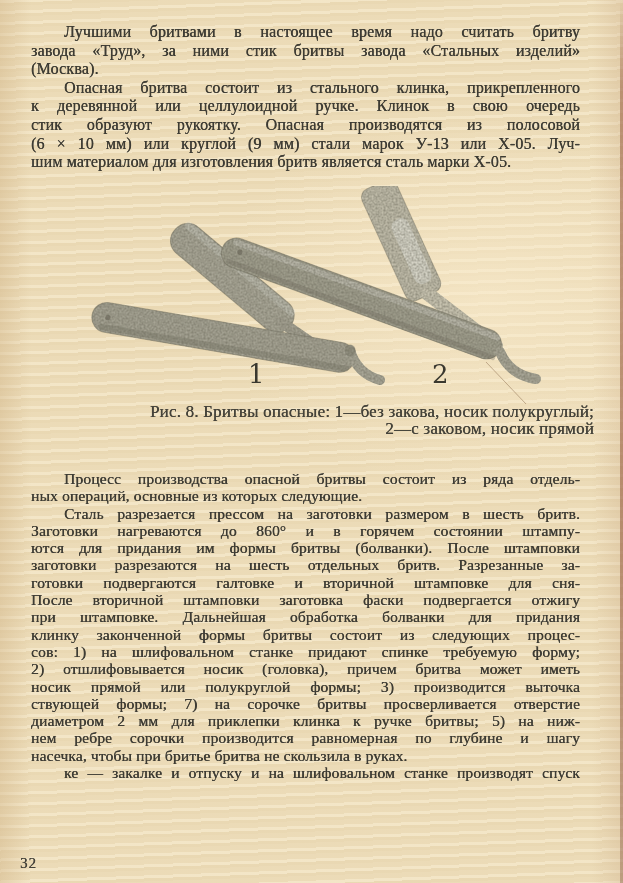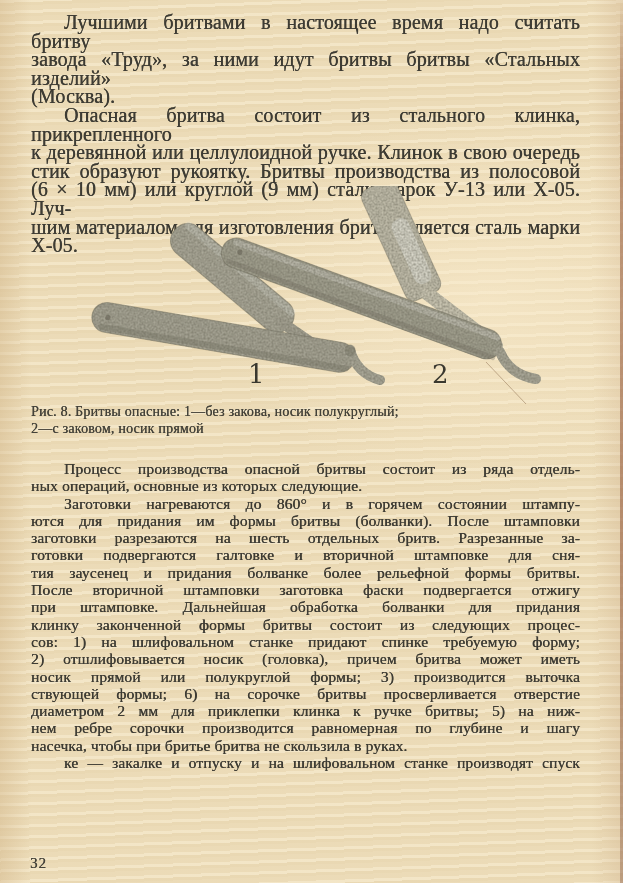--- a/index.html
+++ b/index.html
@@ -15,52 +15,52 @@
   }
   .edge-right{
     position:absolute;top:0;right:0;width:3px;height:883px;
     background:linear-gradient(180deg, rgba(146,86,58,0) 0%, rgba(146,86,58,0.5) 10%, rgba(146,86,58,0.55) 60%, rgba(120,70,50,0.35) 100%);
   }
   .tblock{
     position:absolute;left:31px;width:549px;
     letter-spacing:0.15px;
     text-shadow:0.3px 0 0 currentColor;
   }
-  .upper{top:13px;font-size:20px;line-height:18.6px;}
-  .lower{top:460px;font-size:15.5px;line-height:17.3px;}
+  .upper{top:23px;font-size:16px;line-height:18.6px;}
+  .lower{top:470px;font-size:15.5px;line-height:17.3px;}
   .para .line{text-align:justify;text-align-last:justify;white-space:normal;}
   .para .line.last{text-align-last:left;}
   .para .line:first-child{text-indent:33px;}
   .caption{
-    position:absolute;left:31px;top:403px;width:549px;
-    font-size:14px;line-height:17px;text-align:left;
+    position:absolute;left:45px;top:403px;width:549px;
+    font-size:17px;line-height:17px;text-align:right;
     color:#45433a;text-shadow:0.2px 0 0 currentColor;letter-spacing:0.2px;
   }
   .figure-svg{position:absolute;left:56px;top:186px;}
   .figure-label{
     font-family:"DejaVu Serif",serif;font-size:26px;fill:#3a382f;
   }
   .page-number{
-    position:absolute;left:30px;top:855px;
+    position:absolute;left:20px;top:855px;
     font-size:15px;letter-spacing:1px;color:#44423a;text-shadow:0.3px 0 0 currentColor;
   }
 </style>
 </head>
 <body>
 
 <div class="tblock upper">
   <div class="para">
       <div class="line">Лучшими бритвами в настоящее время надо считать бритву</div>
-      <div class="line">завода «Труд», за ними идут бритвы бритвы «Стальных изделий»</div>
+      <div class="line">завода «Труд», за ними стик бритвы завода «Стальных изделий»</div>
       <div class="line last">(Москва).</div>
     </div>
   <div class="para">
       <div class="line">Опасная бритва состоит из стального клинка, прикрепленного</div>
       <div class="line">к деревянной или целлулоидной ручке. Клинок в свою очередь</div>
-      <div class="line">стик образуют рукоятку. Бритвы производства из полосовой</div>
+      <div class="line">стик образуют рукоятку. Опасная производятся из полосовой</div>
       <div class="line">(6 × 10 мм) или круглой (9 мм) стали марок У-13 или Х-05. Луч-</div>
       <div class="line last">шим материалом для изготовления бритв является сталь марки Х-05.</div>
     </div>
 </div>
 
 <svg class="figure-svg" width="510" height="218" viewBox="0 0 510 218">
   <defs>
     <filter id="grain" x="-10%" y="-10%" width="120%" height="120%">
       <feTurbulence type="fractalNoise" baseFrequency="0.5" numOctaves="3" seed="7" result="noise"></feTurbulence>
       <feColorMatrix in="noise" type="matrix" values="0 0 0 0 0  0 0 0 0 0  0 0 0 0 0  0 0 0 0.85 0" result="mask"></feColorMatrix>
@@ -114,32 +114,32 @@
   <div>Рис. 8. Бритвы опасные: 1—без закова, носик полукруглый;</div>
   <div>2—с заковом, носик прямой</div>
 </div>
 
 <div class="tblock lower">
   <div class="para">
       <div class="line">Процесс производства опасной бритвы состоит из ряда отдель-</div>
       <div class="line last">ных операций, основные из которых следующие.</div>
     </div>
   <div class="para">
+      <div class="line">Сталь разрезается прессом на заготовки размером в шесть бритв.</div>
       <div class="line">Заготовки нагреваются до 860° и в горячем состоянии штампу-</div>
       <div class="line">ются для придания им формы бритвы (болванки). После штамповки</div>
       <div class="line">заготовки разрезаются на шесть отдельных бритв. Разрезанные за-</div>
       <div class="line">готовки подвергаются галтовке и вторичной штамповке для сня-</div>
-      <div class="line">тия заусенец и придания болванке более рельефной формы бритвы.</div>
       <div class="line">После вторичной штамповки заготовка фаски подвергается отжигу</div>
       <div class="line">при штамповке. Дальнейшая обработка болванки для придания</div>
       <div class="line">клинку законченной формы бритвы состоит из следующих процес-</div>
       <div class="line">сов: 1) на шлифовальном станке придают спинке требуемую форму;</div>
       <div class="line">2) отшлифовывается носик (головка), причем бритва может иметь</div>
       <div class="line">носик прямой или полукруглой формы; 3) производится выточка</div>
-      <div class="line">ствующей формы; 6) на сорочке бритвы просверливается отверстие</div>
+      <div class="line">ствующей формы; 7) на сорочке бритвы просверливается отверстие</div>
       <div class="line">диаметром 2 мм для приклепки клинка к ручке бритвы; 5) на ниж-</div>
       <div class="line">нем ребре сорочки производится равномерная по глубине и шагу</div>
       <div class="line last">насечка, чтобы при бритье бритва не скользила в руках.</div>
     </div>
   <div class="para">
       <div class="line">ке — закалке и отпуску и на шлифовальном станке производят спуск</div>
     </div>
 </div>
 
 <div class="page-number">32</div>

